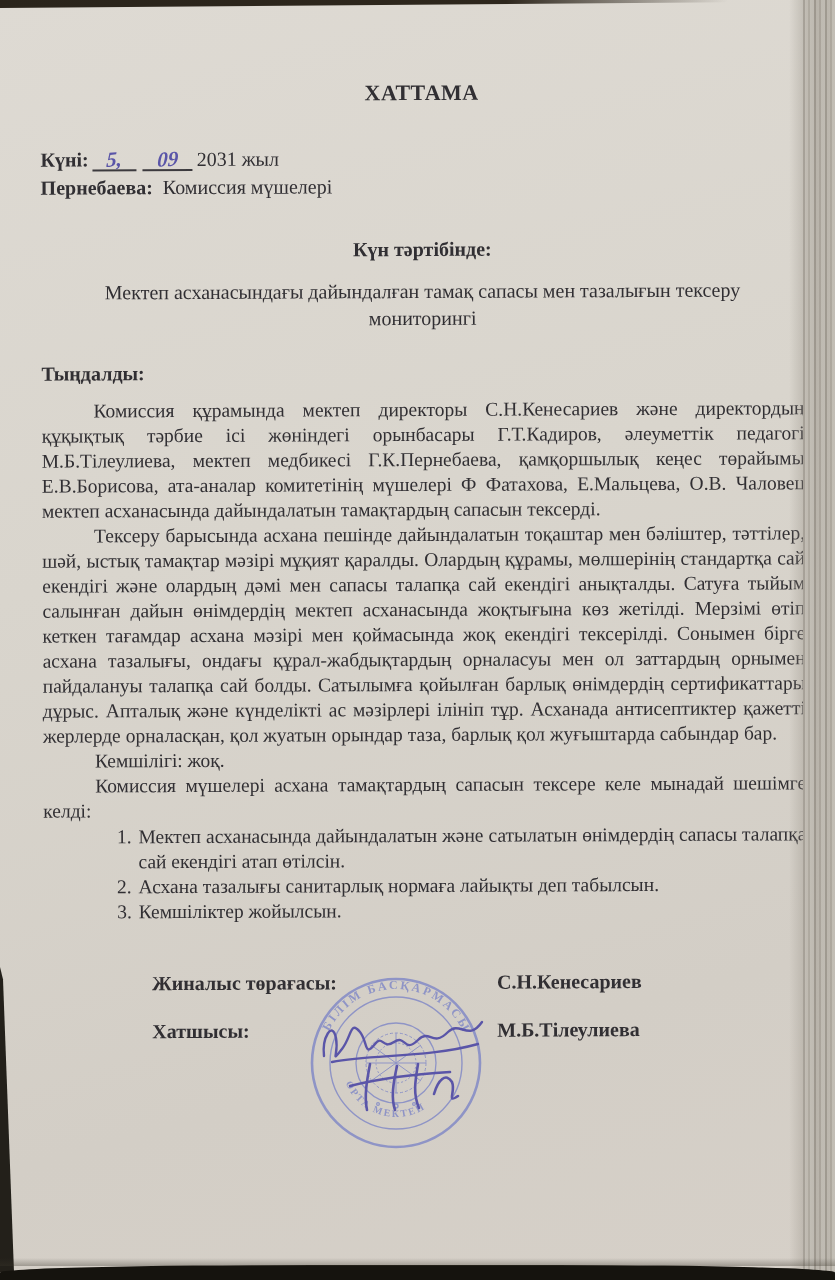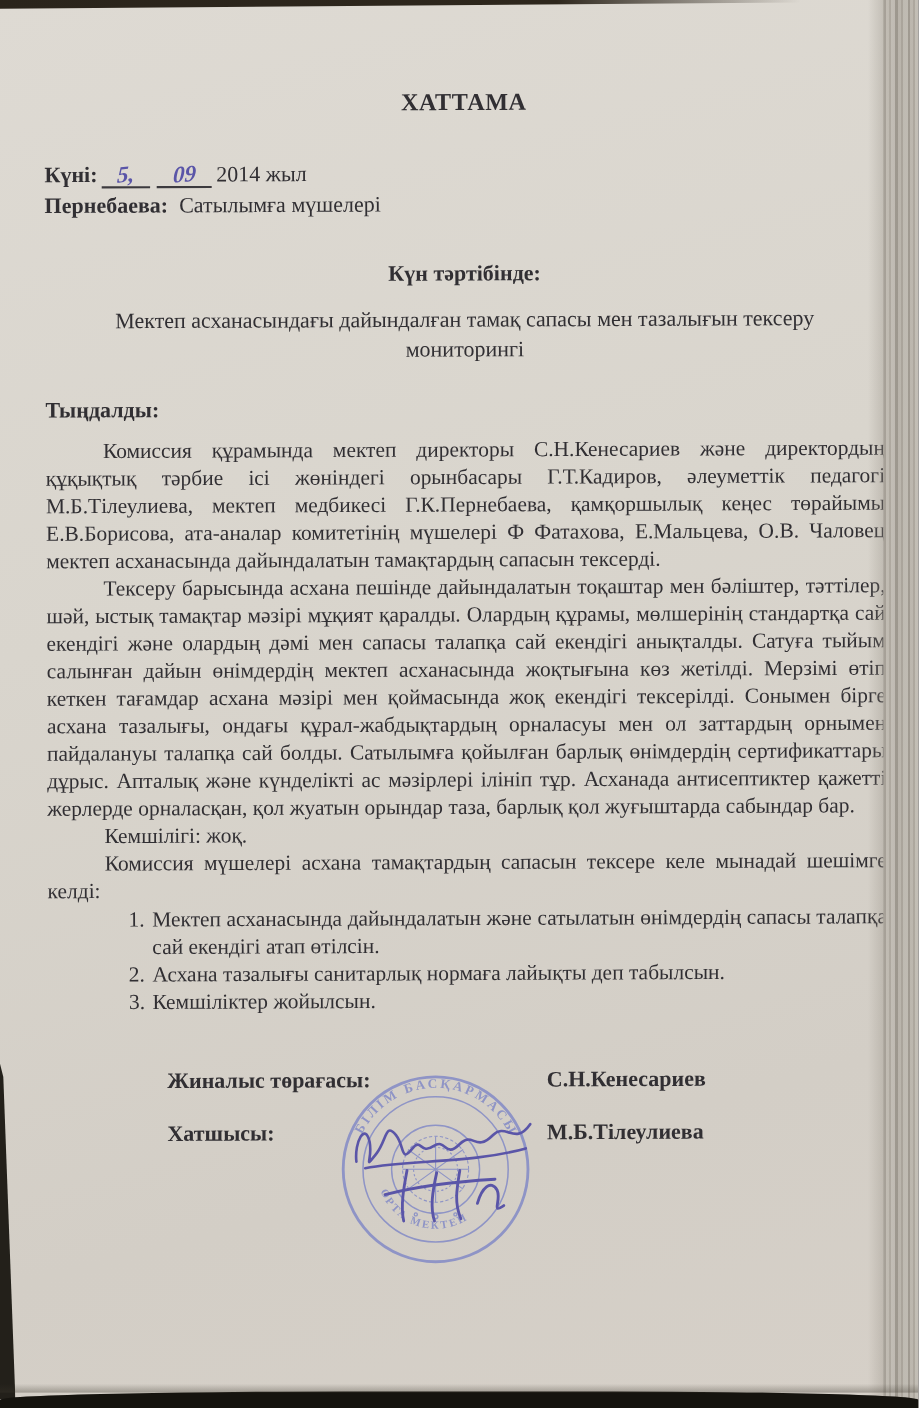--- a/index.html
+++ b/index.html
@@ -121,26 +121,26 @@
       <path d="M76 12 C73 30 71 42 77 56"></path>
       <path d="M92 42 C96 28 104 20 110 30 C114 40 104 52 116 44"></path>
     </g>
   </svg>
 
   <div class="page">
 
     <div class="title">ХАТТАМА</div>
 
     <div class="meta">
-      <span class="b">Күні:</span><span class="slot slot1"><span class="pen">5,</span></span><span class="slot slot2"><span class="pen">09</span></span><span>2014 жыл</span>
+      <span class="b">Күні:</span><span class="slot slot1"><span class="pen">5,</span></span><span class="slot slot2"><span class="pen">09</span></span><span>2031 жыл</span>
     </div>
 
     <div class="meta">
       <span class="b">Пернебаева:</span>&nbsp;
-      <span>Сатылымға мүшелері</span>
+      <span>Комиссия мүшелері</span>
     </div>
 
     <div class="center-head">Күн тәртібінде:</div>
 
     <div class="subject">Мектеп асханасындағы дайындалған тамақ сапасы мен тазалығын тексеру мониторингі</div>
 
     <div class="sect-head">Тыңдалды:</div>
 
     <p class="para first">Комиссия құрамында мектеп директоры С.Н.Кенесариев және директордың құқықтық тәрбие ісі жөніндегі орынбасары Г.Т.Кадиров, әлеуметтік педагогі М.Б.Тілеулиева, мектеп медбикесі Г.К.Пернебаева, қамқоршылық кеңес төрайымы Е.В.Борисова, ата-аналар комитетінің мүшелері Ф Фатахова, Е.Мальцева, О.В. Чаловец мектеп асханасында дайындалатын тамақтардың сапасын тексерді.</p>
     <p class="para">Тексеру барысында асхана пешінде дайындалатын тоқаштар мен бәліштер, тәттілер, шәй, ыстық тамақтар мәзірі мұқият қаралды. Олардың құрамы, мөлшерінің стандартқа сай екендігі және олардың дәмі мен сапасы талапқа сай екендігі анықталды. Сатуға тыйым салынған дайын өнімдердің мектеп асханасында жоқтығына көз жетілді. Мерзімі өтіп кеткен тағамдар асхана мәзірі мен қоймасында жоқ екендігі тексерілді. Сонымен бірге асхана тазалығы, ондағы құрал-жабдықтардың орналасуы мен ол заттардың орнымен пайдалануы талапқа сай болды. Сатылымға қойылған барлық өнімдердің сертификаттары дұрыс. Апталық және күнделікті ас мәзірлері ілініп тұр. Асханада антисептиктер қажетті жерлерде орналасқан, қол жуатын орындар таза, барлық қол жуғыштарда сабындар бар.</p>

